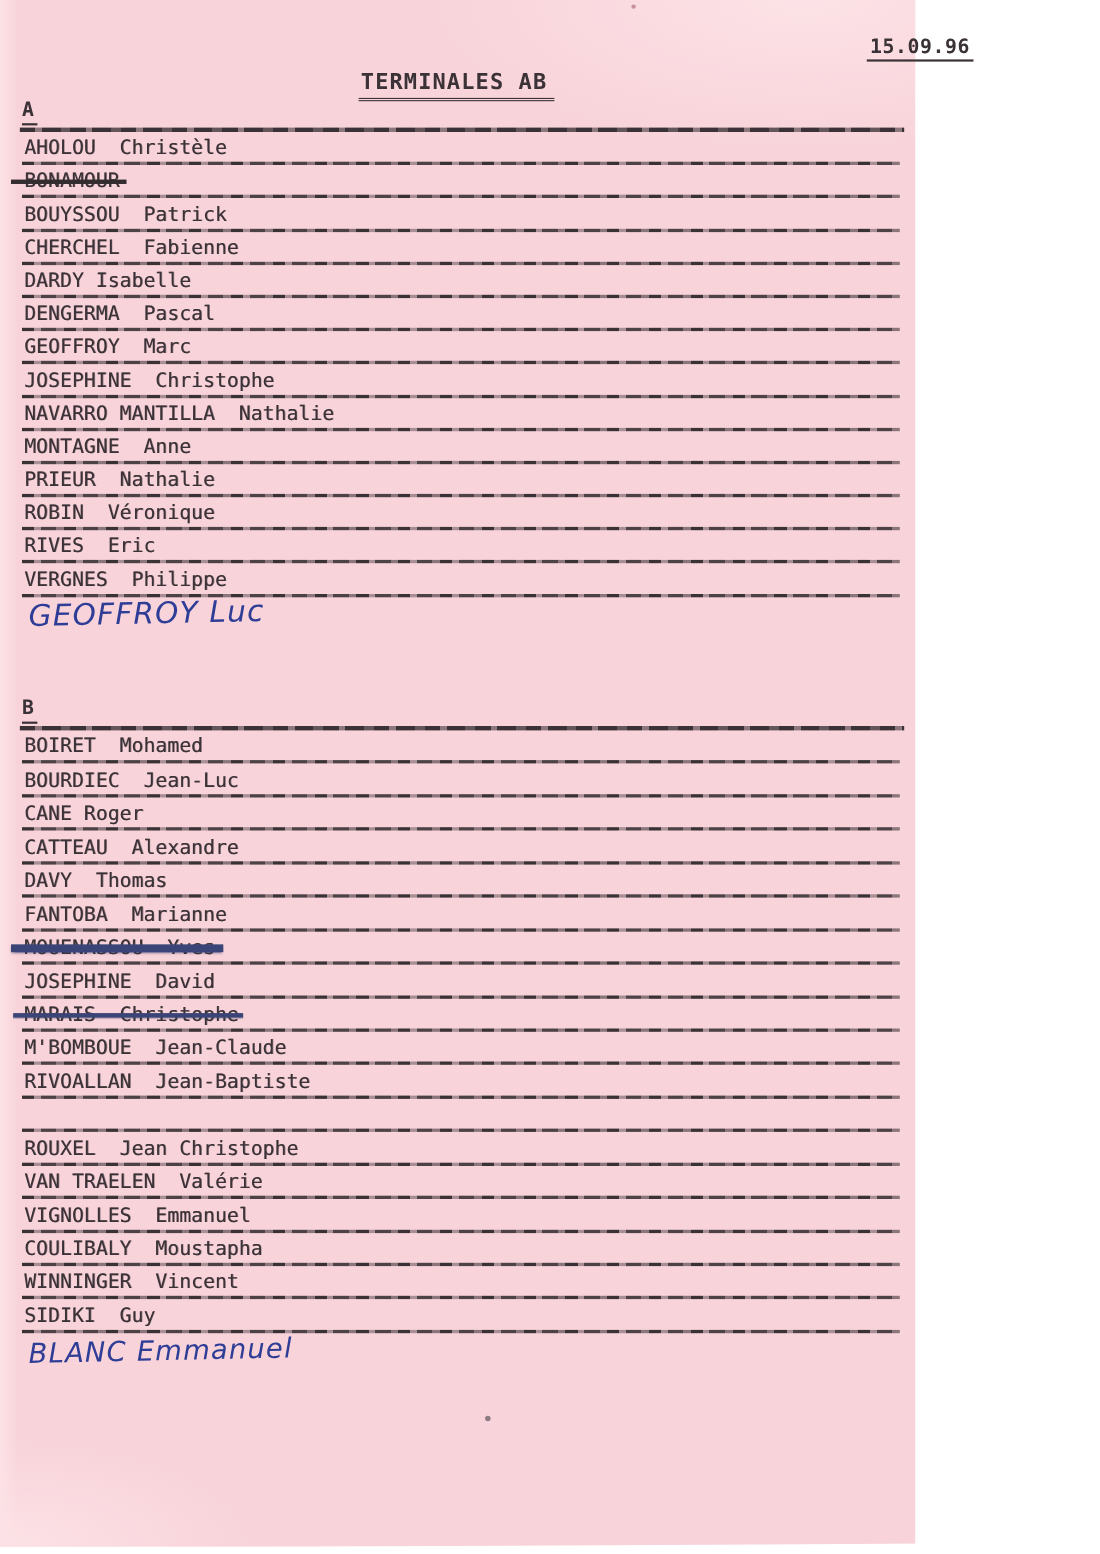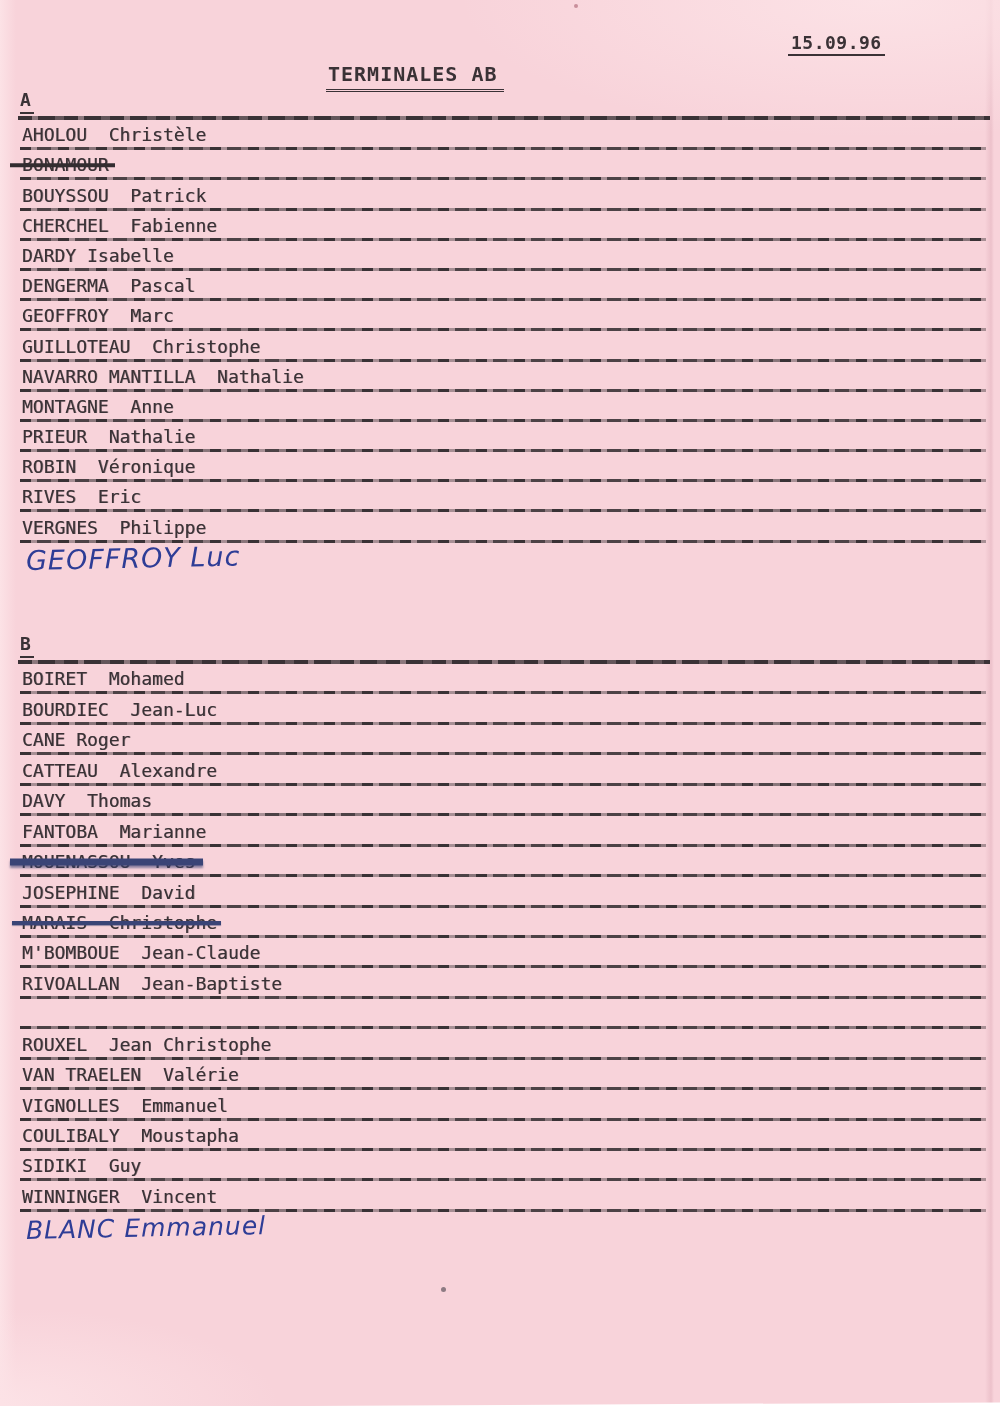--- a/index.html
+++ b/index.html
@@ -1,18 +1,18 @@
 <!DOCTYPE html>
 <html style="--paper: #f8d3da; --paper-light: #fce2e6; --ink: #3a3236; --hand: #2e3d96; --strike-black: #332d30; --strike-blue: #3a4476;"><head>
 <meta charset="utf-8">
 <style>
   html,body{margin:0;padding:0;background:#ffffff;}
   .canvas{position:relative;width:1000px;height:1413px;overflow:hidden;background:#fff;
           font-family:"DejaVu Sans Mono","Liberation Mono",monospace;}
-  .paper{position:absolute;left:0;top:0;width:1000px;height:1406px;
+  .paper{position:absolute;left:0;top:0;width:832px;height:1406px;
          background:
            radial-gradient(60% 14% at 88% 0%, var(--paper-light) 0%, rgba(255,255,255,0) 70%),
            radial-gradient(40% 10% at 0% 100%, var(--paper-light) 0%, rgba(255,255,255,0) 70%),
            linear-gradient(90deg, var(--paper-light) 0px, rgba(255,255,255,0) 16px),
            linear-gradient(90deg, rgba(255,255,255,0) 985px, rgba(214,160,173,.35) 991px, rgba(255,255,255,0) 994px),
            var(--paper);
   }
   .paper-bottom-edge{position:absolute;left:-8px;right:-8px;bottom:-6px;height:14px;
          background:#fff;transform:rotate(-0.3deg);}
   .date{position:absolute;top:32px;left:788px;font-size:18px;font-weight:700;color:var(--ink);
@@ -80,21 +80,21 @@
           </div>
           <div class="row">
             <span class="name">DENGERMA  Pascal</span>
             <div class="rule"></div>
           </div>
           <div class="row">
             <span class="name">GEOFFROY  Marc</span>
             <div class="rule"></div>
           </div>
           <div class="row">
-            <span class="name">GUILLOTEAU  Christophe</span>
+            <span class="name">JOSEPHINE  Christophe</span>
             <div class="rule"></div>
           </div>
           <div class="row">
             <span class="name">NAVARRO MANTILLA  Nathalie</span>
             <div class="rule"></div>
           </div>
           <div class="row">
             <span class="name">MONTAGNE  Anne</span>
             <div class="rule"></div>
           </div>
@@ -179,25 +179,25 @@
           </div>
           <div class="row">
             <span class="name">VIGNOLLES  Emmanuel</span>
             <div class="rule"></div>
           </div>
           <div class="row">
             <span class="name">COULIBALY  Moustapha</span>
             <div class="rule"></div>
           </div>
           <div class="row">
+            <span class="name">WINNINGER  Vincent</span>
+            <div class="rule"></div>
+          </div>
+          <div class="row">
             <span class="name">SIDIKI  Guy</span>
-            <div class="rule"></div>
-          </div>
-          <div class="row">
-            <span class="name">WINNINGER  Vincent</span>
             <div class="rule"></div>
           </div>
         </div>
       <div class="handwritten">BLANC Emmanuel</div>
     </div>
 
     <div class="speck speck-1"></div>
     <div class="speck speck-2"></div>
   </div>
   <div class="paper-bottom-edge"></div>

